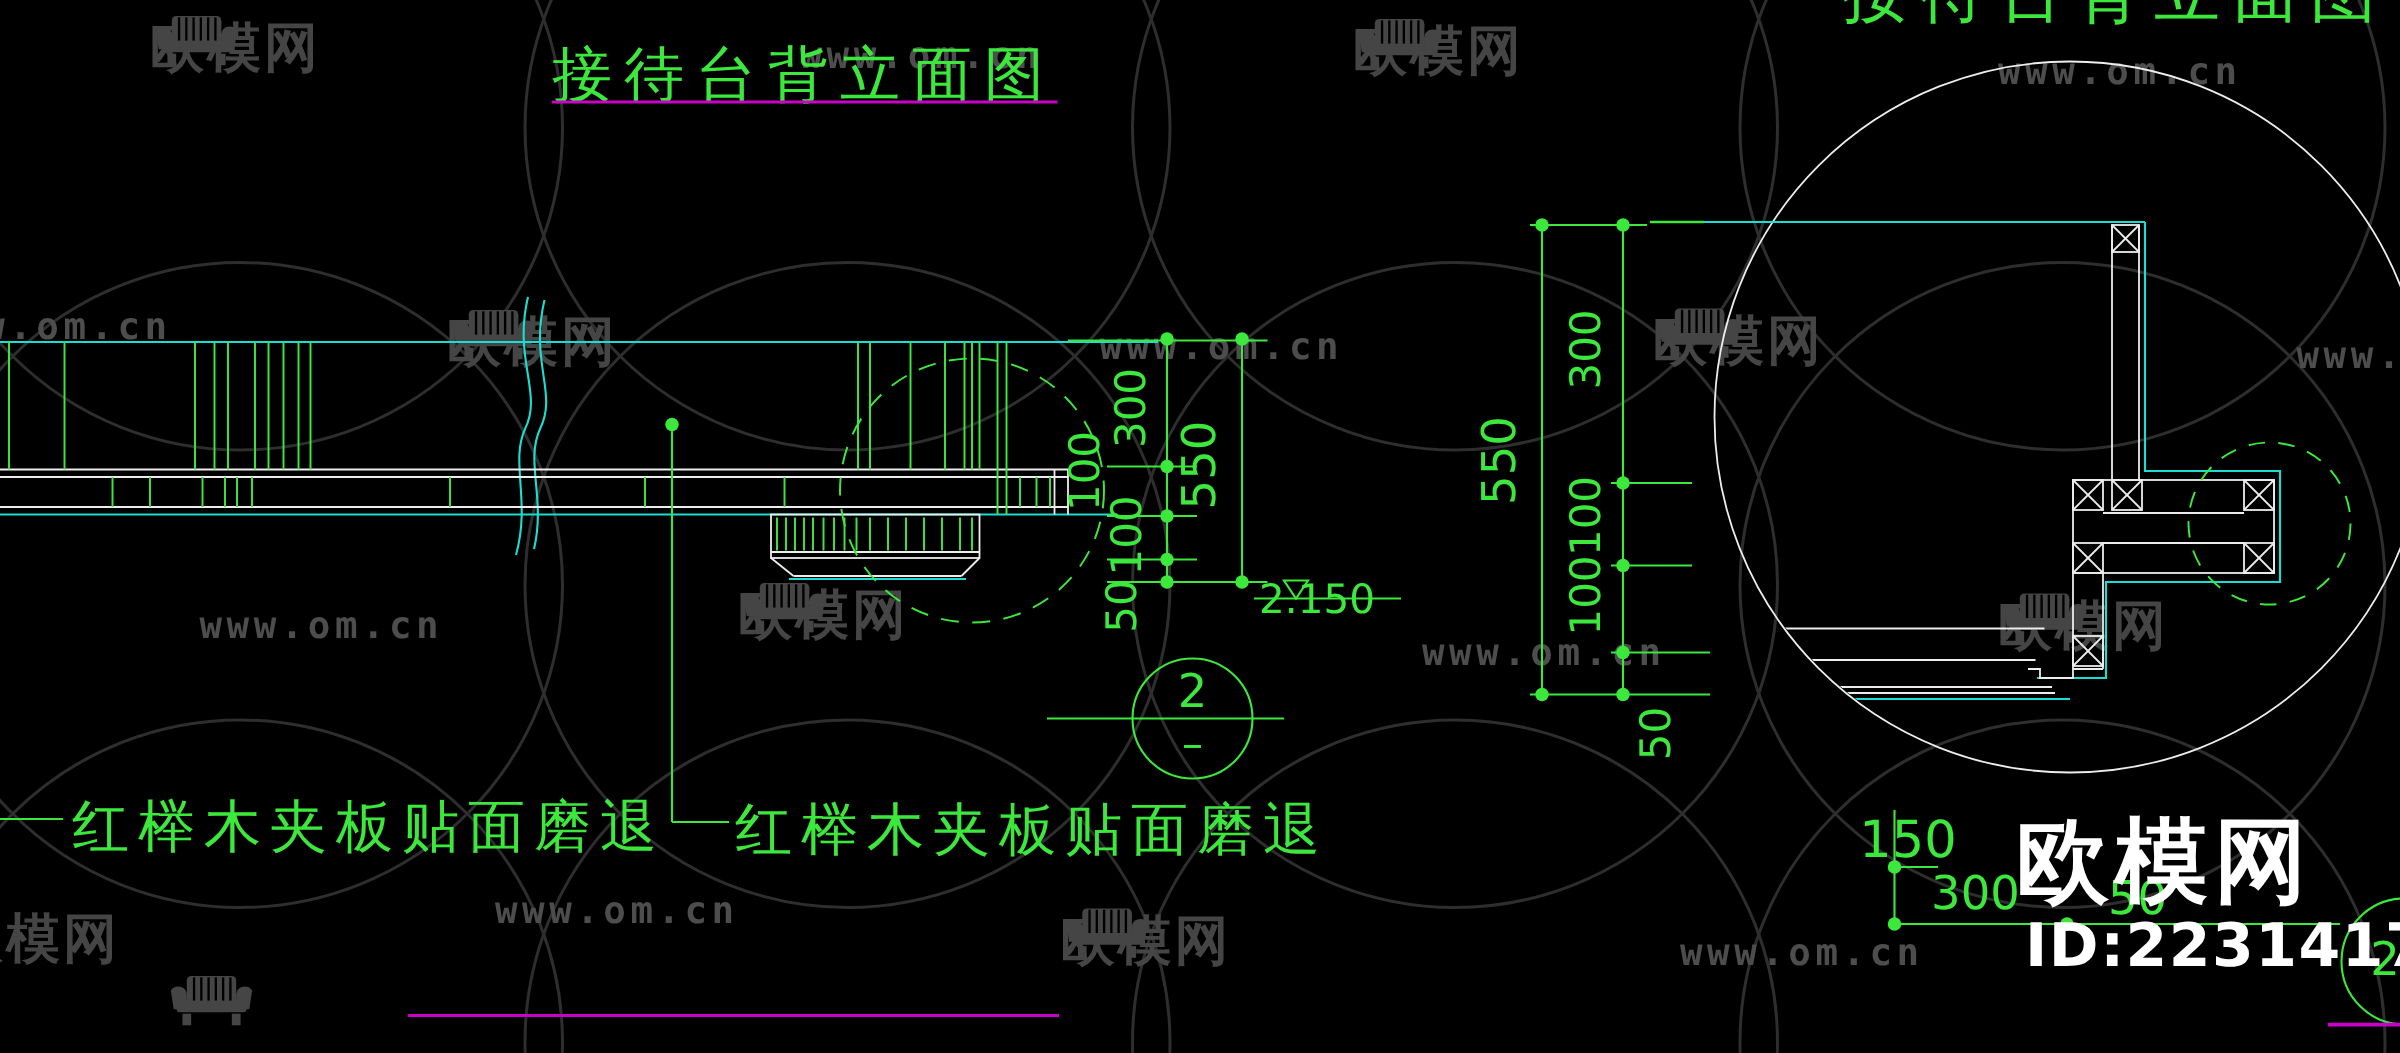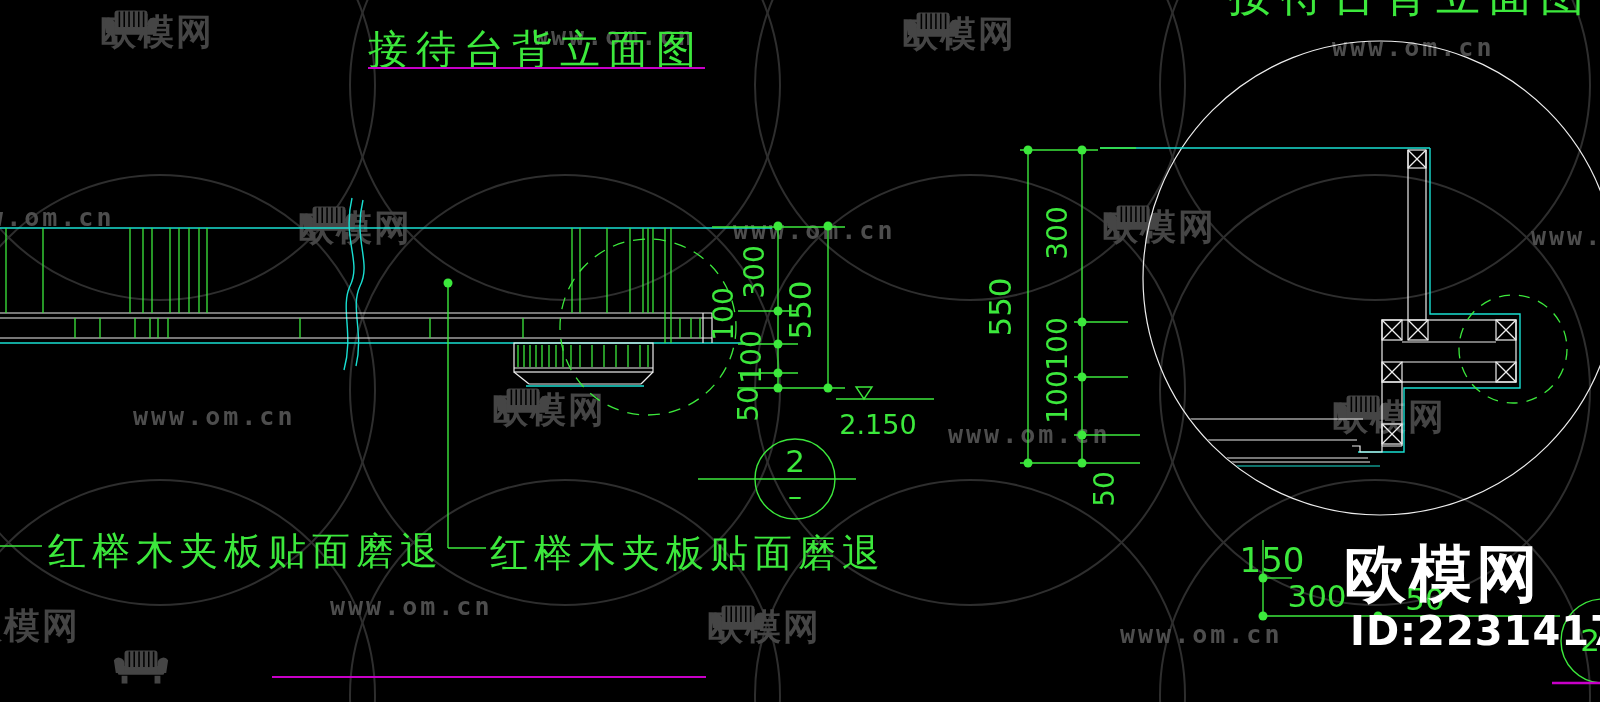--- a/index.html
+++ b/index.html
@@ -438,21 +438,21 @@
     <div class="g note" style="left:48px;top:526px;">红榉木夹板贴面磨退</div>
     <div class="g note" style="left:490px;top:528px;">红榉木夹板贴面磨退</div>
 
     <div class="uline" style="left:272px;top:676px;width:434px;"></div>
 
     <div class="g dim rot" style="left:754px;top:272px;">300</div>
     <div class="g dim rot" style="left:723px;top:314px;">100</div>
     <div class="g dim rot" style="left:751px;top:357px;">100</div>
     <div class="g dim rot" style="left:748px;top:404px;">50</div>
     <div class="g dim rot big" style="left:800px;top:310px;">550</div>
-    <div class="g dim" style="left:878px;top:424px;font-size:27px;">2.150</div>
+    <div class="g dim" style="left:878px;top:400px;font-size:27px;">2.150</div>
 
     <div class="g dim big" style="left:795px;top:461px;">2</div>
     <div class="g dim" style="left:795px;top:496px;">–</div>
 
     <div class="g dim rot big" style="left:1000px;top:307px;">550</div>
     <div class="g dim rot" style="left:1057px;top:233px;">300</div>
     <div class="g dim rot" style="left:1057px;top:344px;">100</div>
     <div class="g dim rot" style="left:1057px;top:397px;">100</div>
     <div class="g dim rot" style="left:1104px;top:489px;">50</div>
 

